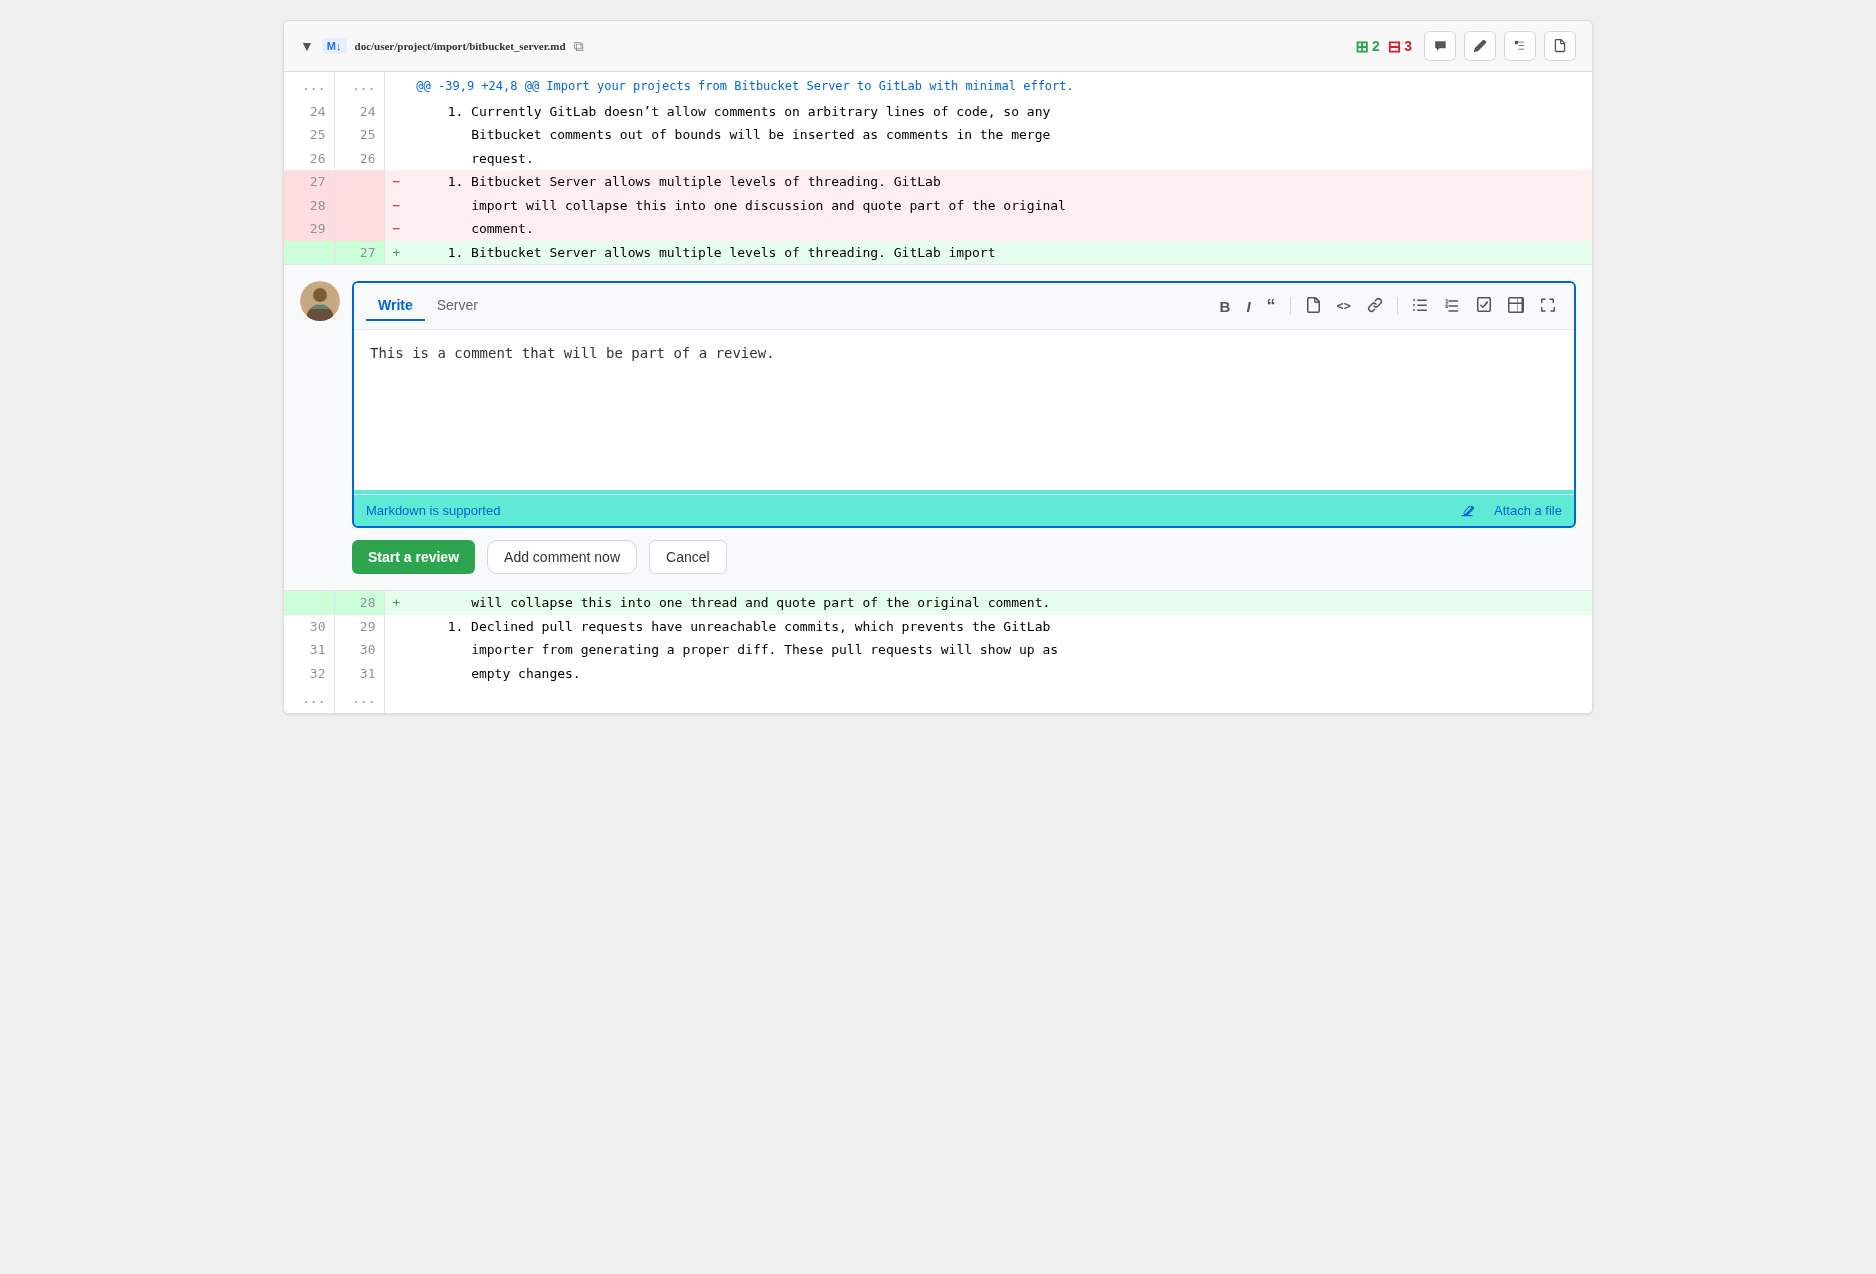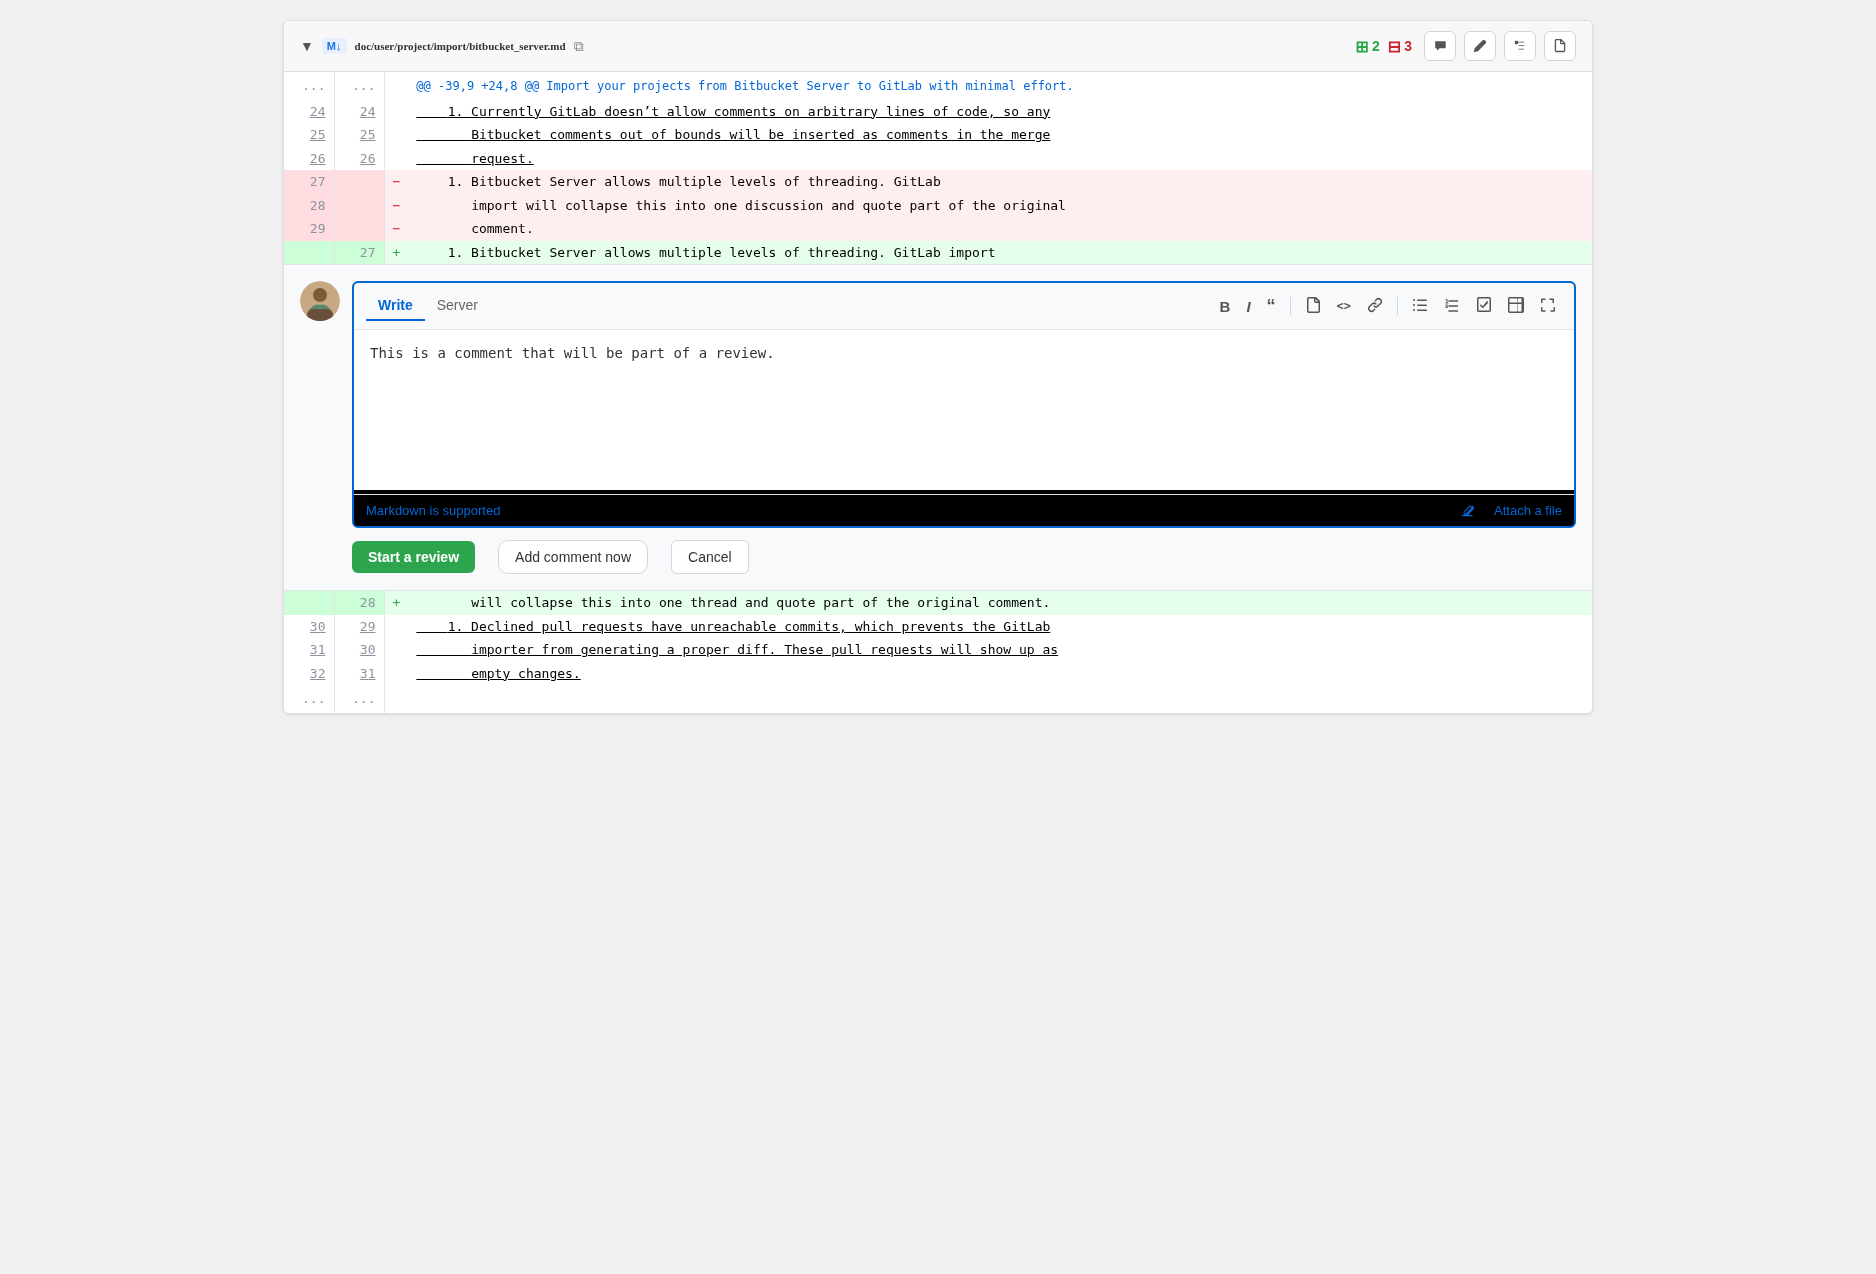--- a/index.html
+++ b/index.html
@@ -137,21 +137,21 @@
       text-align: center;
       padding: 0 2px;
     }
 
     .line-code {
       white-space: pre-wrap;
       word-break: break-all;
     }
 
     
-    .context-row td { background: #fff; text-decoration: underline; }
+    .context-row td { background: #fff; }
     .context-dots td {
       background: #fff;
       color: #8b949e;
       padding: 4px 8px;
     }
 
     
     .removed-row td { background: #ffeef0; }
     .removed-row .diff-sign { color: #cf222e; }
     .removed-row .line-num { background: #ffdce0; }
@@ -170,21 +170,21 @@
     }
     .comment-inner {
       display: flex;
       gap: 12px;
       align-items: flex-start;
     }
     .comment-box {
       flex: 1;
       border: 2px solid #0366d6;
       border-radius: 6px;
-      background: #000000;
+      background: #5eead4;
       overflow: hidden;
     }
     .comment-toolbar {
       display: flex;
       align-items: center;
       justify-content: space-between;
       padding: 8px 12px;
       border-bottom: 1px solid #e1e4e8;
       background: #f8f9fa;
     }
@@ -261,22 +261,21 @@
       gap: 20px;
       color: #0366d6;
       font-size: 13px;
       cursor: pointer;
       background: none;
       border: none;
       padding: 0;
     }
     .comment-actions {
       display: flex;
-      align-items: center;
-      gap: 23px;
+      gap: 12px;
       margin-top: 12px;
       margin-left: 52px;
     }
     .btn-start-review {
       background: #2da44e;
       color: #fff;
       border: none;
       border-radius: 6px;
       padding: 8px 16px;
       font-size: 14px;

